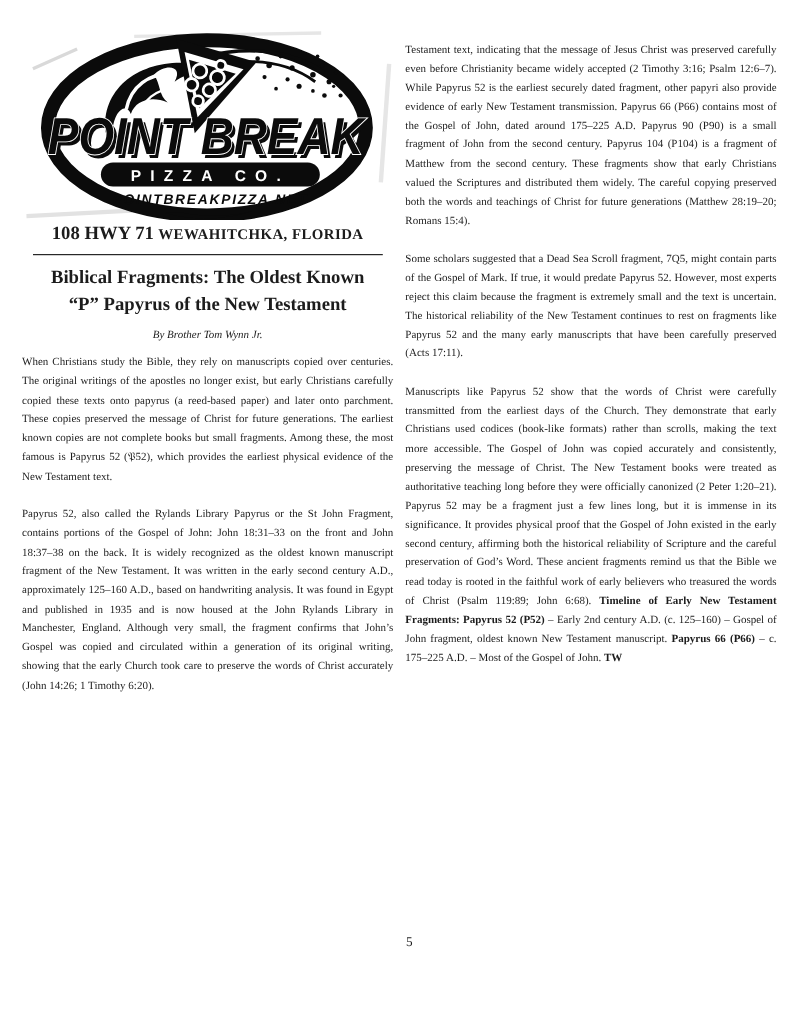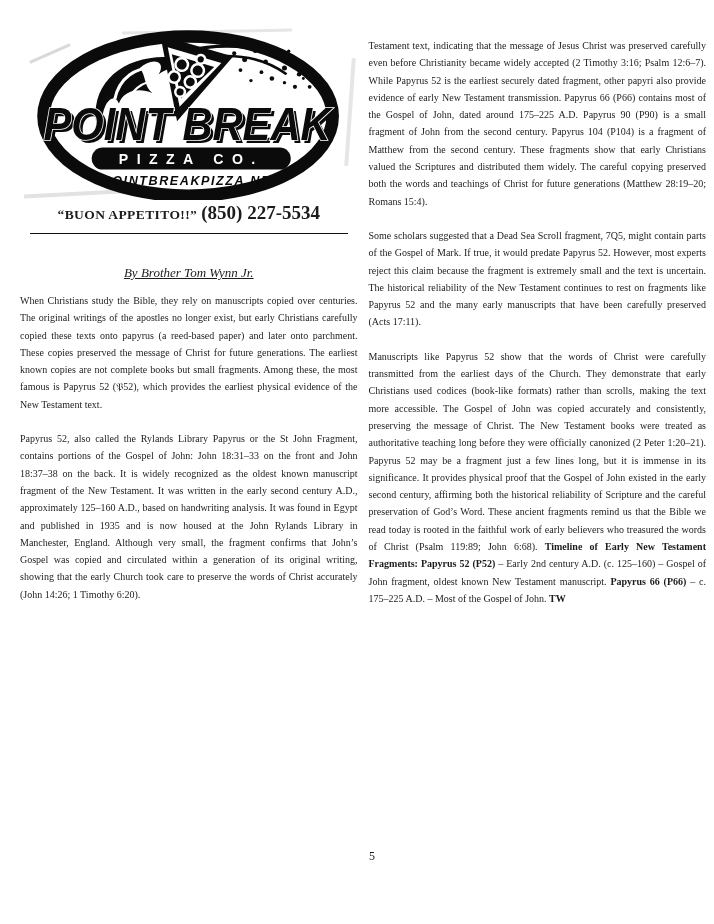--- a/index.html
+++ b/index.html
@@ -45,23 +45,22 @@
 
   .article-title {
     font-size: 17px; font-weight: bold;
     text-align: center;
     line-height: 25px;
     margin: 7px 18px 0 18px;
   }
   .byline {
     text-align: center;
     font-style: italic;
-    font-size: 13px;
-    margin: 31px 0 11px 0;
-    text-decoration: underline;
+    font-size: 10px;
+    margin: 10px 0 11px 0;
   }
 
   .body-p {
     font-size: 10px;
     line-height: 17.3px;
     text-align: justify;
     margin: 0 0 17px 0;
   }
   .body-p strong { font-weight: bold; }
 
@@ -139,27 +138,28 @@
           <rect x="60" y="118" width="190" height="21" rx="10.5" fill="#0b0b0b"></rect>
           <text x="155" y="134" text-anchor="middle" font-size="13.5" font-weight="bold" font-family="Liberation Sans, sans-serif" fill="#ffffff" letter-spacing="8">PIZZA CO.</text>
         </g>
 
         <text x="155" y="154" text-anchor="middle" font-size="12" font-weight="bold" font-style="italic" font-family="Liberation Sans, sans-serif" fill="#0b0b0b" letter-spacing="1.5">POINTBREAKPIZZA.NET</text>
 
         <path d="M116,162 C138,169 170,168 192,160 C176,165 148,166 128,161 Z" fill="#0b0b0b"></path>
       </svg>
     </div>
 
-    <div class="addr-line2">
-      <span class="addr-quote">“BUON APPETITO!!”</span>
-      <span class="addr-phone">(850) 227-5534</span>
+    <div class="addr-line1">
+      <span class="addr-num">108 HWY 71</span>
+      <span class="addr-city">WEWAHITCHKA, FLORIDA</span>
     </div>
 
     <hr class="rule">
 
+    <h1 class="article-title">Biblical Fragments: The Oldest Known “P” Papyrus of the New Testament</h1>
     <div class="byline">By Brother Tom Wynn Jr.</div>
 
     <p class="body-p">When Christians study the Bible, they rely on manuscripts copied over centuries. The original writings of the apostles no longer exist, but early Christians carefully copied these texts onto papyrus (a reed-based paper) and later onto parchment. These copies preserved the message of Christ for future generations. The earliest known copies are not complete books but small fragments. Among these, the most famous is Papyrus 52 (𝔓52), which provides the earliest physical evidence of the New Testament text.</p>
     <p class="body-p">Papyrus 52, also called the Rylands Library Papyrus or the St John Fragment, contains portions of the Gospel of John: John 18:31–33 on the front and John 18:37–38 on the back. It is widely recognized as the oldest known manuscript fragment of the New Testament. It was written in the early second century A.D., approximately 125–160 A.D., based on handwriting analysis. It was found in Egypt and published in 1935 and is now housed at the John Rylands Library in Manchester, England. Although very small, the fragment confirms that John’s Gospel was copied and circulated within a generation of its original writing, showing that the early Church took care to preserve the words of Christ accurately (John 14:26; 1 Timothy 6:20).</p>
   </div>
 
   <div class="col col-right">
     <p class="body-p">Testament text, indicating that the message of Jesus Christ was preserved carefully even before Christianity became widely accepted (2 Timothy 3:16; Psalm 12:6–7). While Papyrus 52 is the earliest securely dated fragment, other papyri also provide evidence of early New Testament transmission. Papyrus 66 (P66) contains most of the Gospel of John, dated around 175–225 A.D. Papyrus 90 (P90) is a small fragment of John from the second century. Papyrus 104 (P104) is a fragment of Matthew from the second century. These fragments show that early Christians valued the Scriptures and distributed them widely. The careful copying preserved both the words and teachings of Christ for future generations (Matthew 28:19–20; Romans 15:4).</p>
     <p class="body-p">Some scholars suggested that a Dead Sea Scroll fragment, 7Q5, might contain parts of the Gospel of Mark. If true, it would predate Papyrus 52. However, most experts reject this claim because the fragment is extremely small and the text is uncertain. The historical reliability of the New Testament continues to rest on fragments like Papyrus 52 and the many early manuscripts that have been carefully preserved (Acts 17:11).</p>
     <p class="body-p"><span>Manuscripts like Papyrus 52 show that the words of Christ were carefully transmitted from the earliest days of the Church. They demonstrate that early Christians used codices (book-like formats) rather than scrolls, making the text more accessible. The Gospel of John was copied accurately and consistently, preserving the message of Christ. The New Testament books were treated as authoritative teaching long before they were officially canonized (2 Peter 1:20–21). Papyrus 52 may be a fragment just a few lines long, but it is immense in its significance. It provides physical proof that the Gospel of John existed in the early second century, affirming both the historical reliability of Scripture and the careful preservation of God’s Word. These ancient fragments remind us that the Bible we read today is rooted in the faithful work of early believers who treasured the words of Christ (Psalm 119:89; John 6:68). </span><strong>Timeline of Early New Testament Fragments: </strong><strong>Papyrus 52 (P52)</strong><span> – Early 2nd century A.D. (c. 125–160) – Gospel of John fragment, oldest known New Testament manuscript. </span><strong>Papyrus 66 (P66)</strong><span> – c. 175–225 A.D. – Most of the Gospel of John. </span><strong>TW</strong></p>

